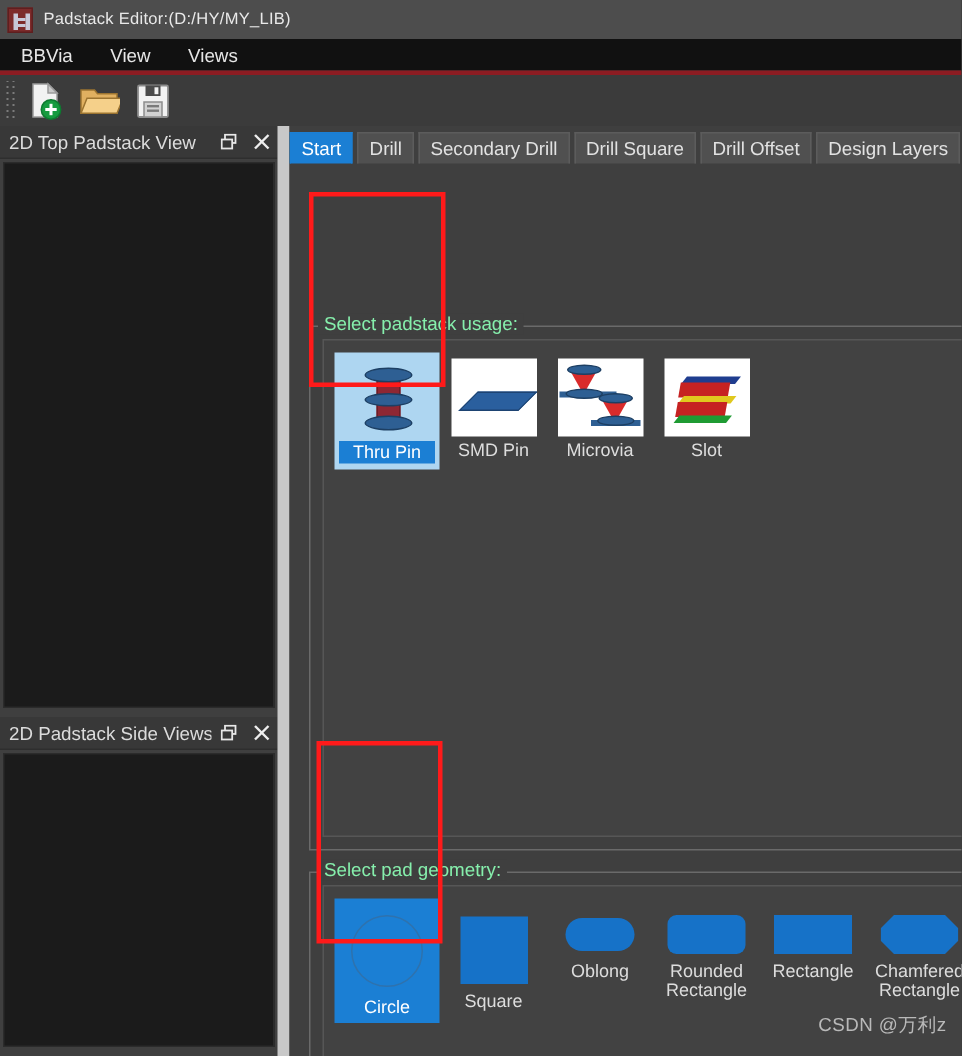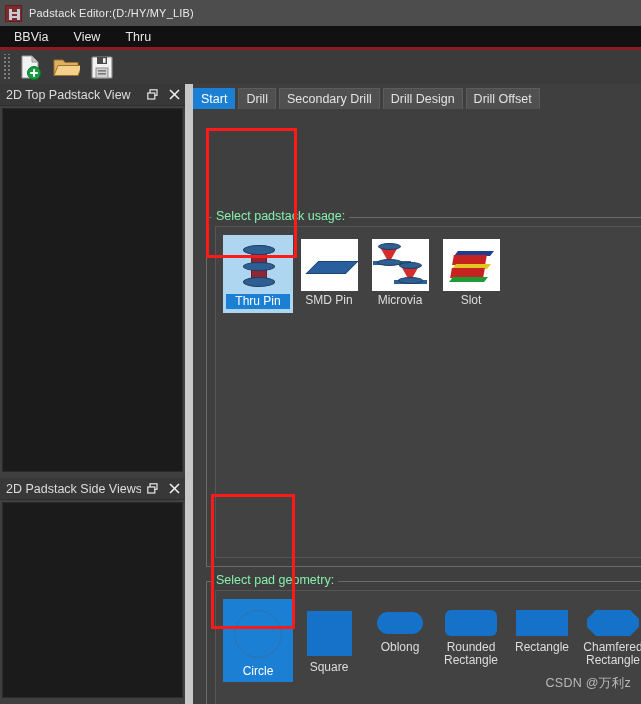--- a/index.html
+++ b/index.html
@@ -298,21 +298,21 @@
       <div class="bar b3"></div>
         <div class="bar b4"></div>
     </div>
     <span class="title-text">Padstack Editor:</span>
     <span class="title-text title-path">(D:/HY/MY_LIB)</span>
   </div>
 
   <div class="menubar">
     <div class="menu-item">BBVia</div>
     <div class="menu-item">View</div>
-    <div class="menu-item">Thru</div>
+    <div class="menu-item">Views</div>
   </div>
   <div class="accent-line"></div>
 
   <div class="toolbar">
     <div class="tb-grip"></div>
 
     <div class="tb-btn">
       <svg width="28" height="28" viewBox="0 0 28 28">
         <path d="M6 3 h10 l6 6 v16 h-16 z" fill="#f2f2f2" stroke="#9a9a9a" stroke-width="1"></path>
         <path d="M16 3 v6 h6 z" fill="#c9c9c9" stroke="#9a9a9a" stroke-width="1"></path>
@@ -380,22 +380,23 @@
   </div>
 
   <div class="splitter-v"></div>
 
   <div class="main">
 
     <div class="tabstrip">
       <div class="tab selected">Start</div>
       <div class="tab">Drill</div>
       <div class="tab">Secondary Drill</div>
-      <div class="tab">Drill Design</div>
+      <div class="tab">Drill Square</div>
       <div class="tab">Drill Offset</div>
+      <div class="tab">Design Layers</div>
 
     </div>
 
     <div class="groupbox gb-usage"></div>
     <div class="gb-legend gbl-usage">Select padstack usage:</div>
     <div class="inner-panel ip-usage"></div>
 
     <div class="tilerow row-usage">
 
       <div class="tile selected-tile">

